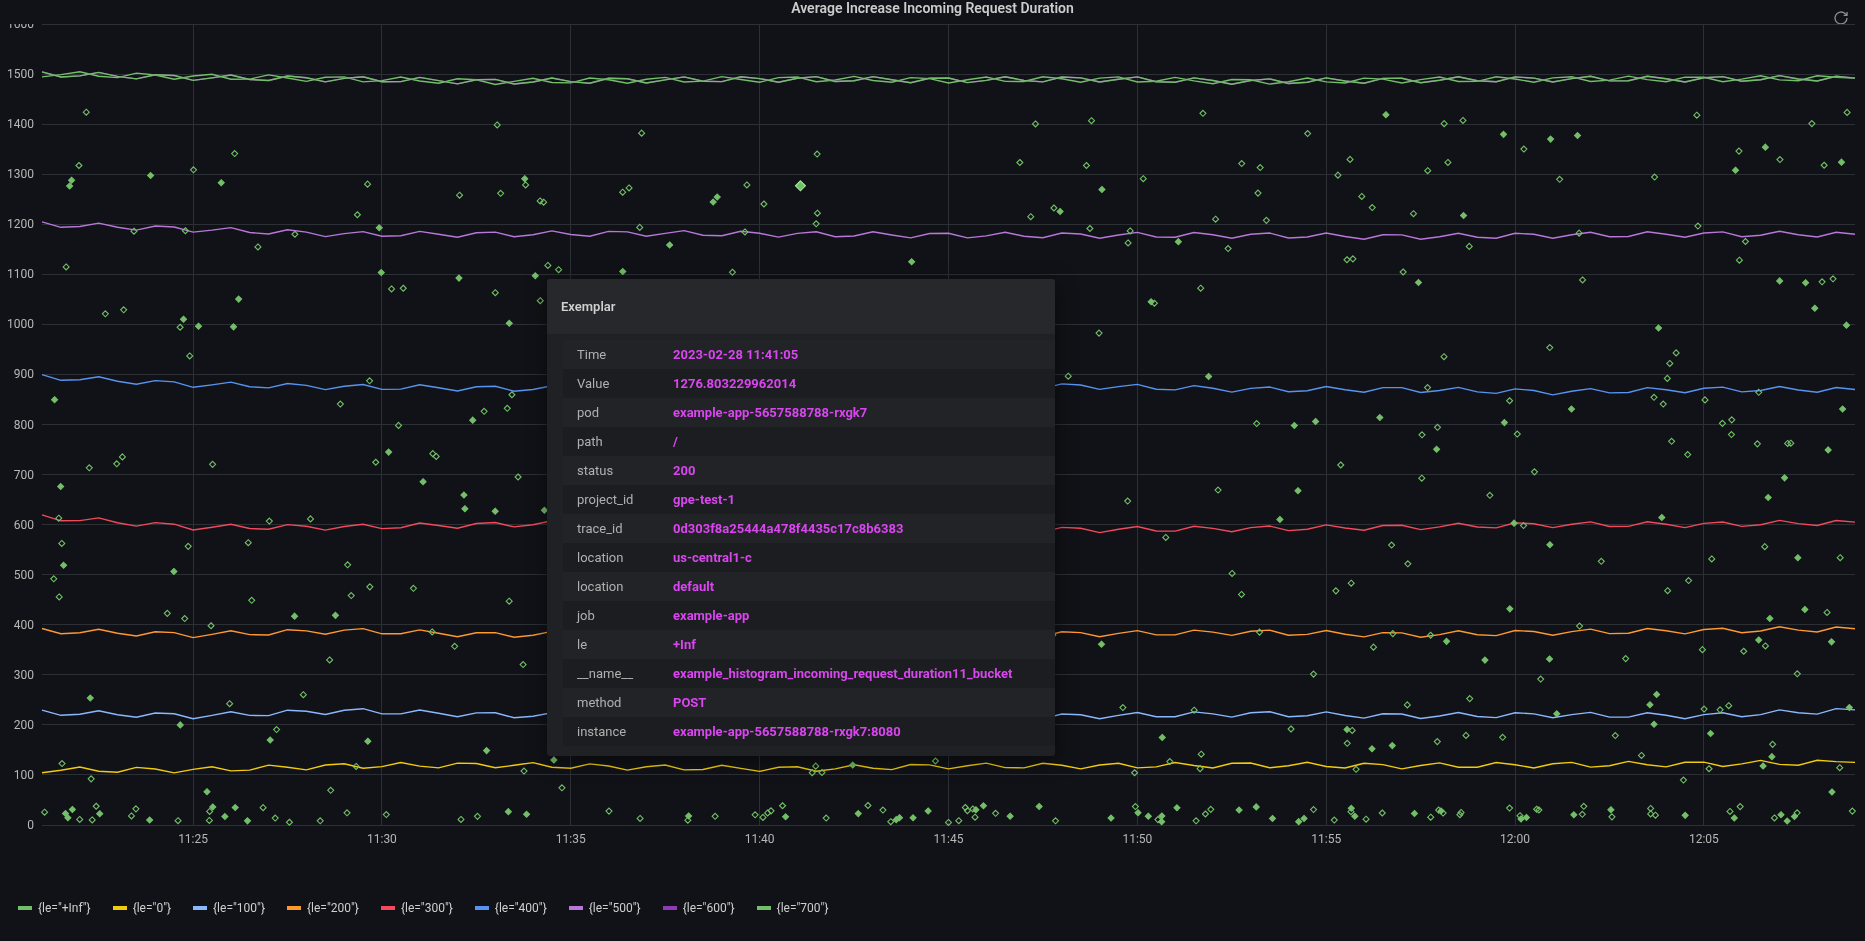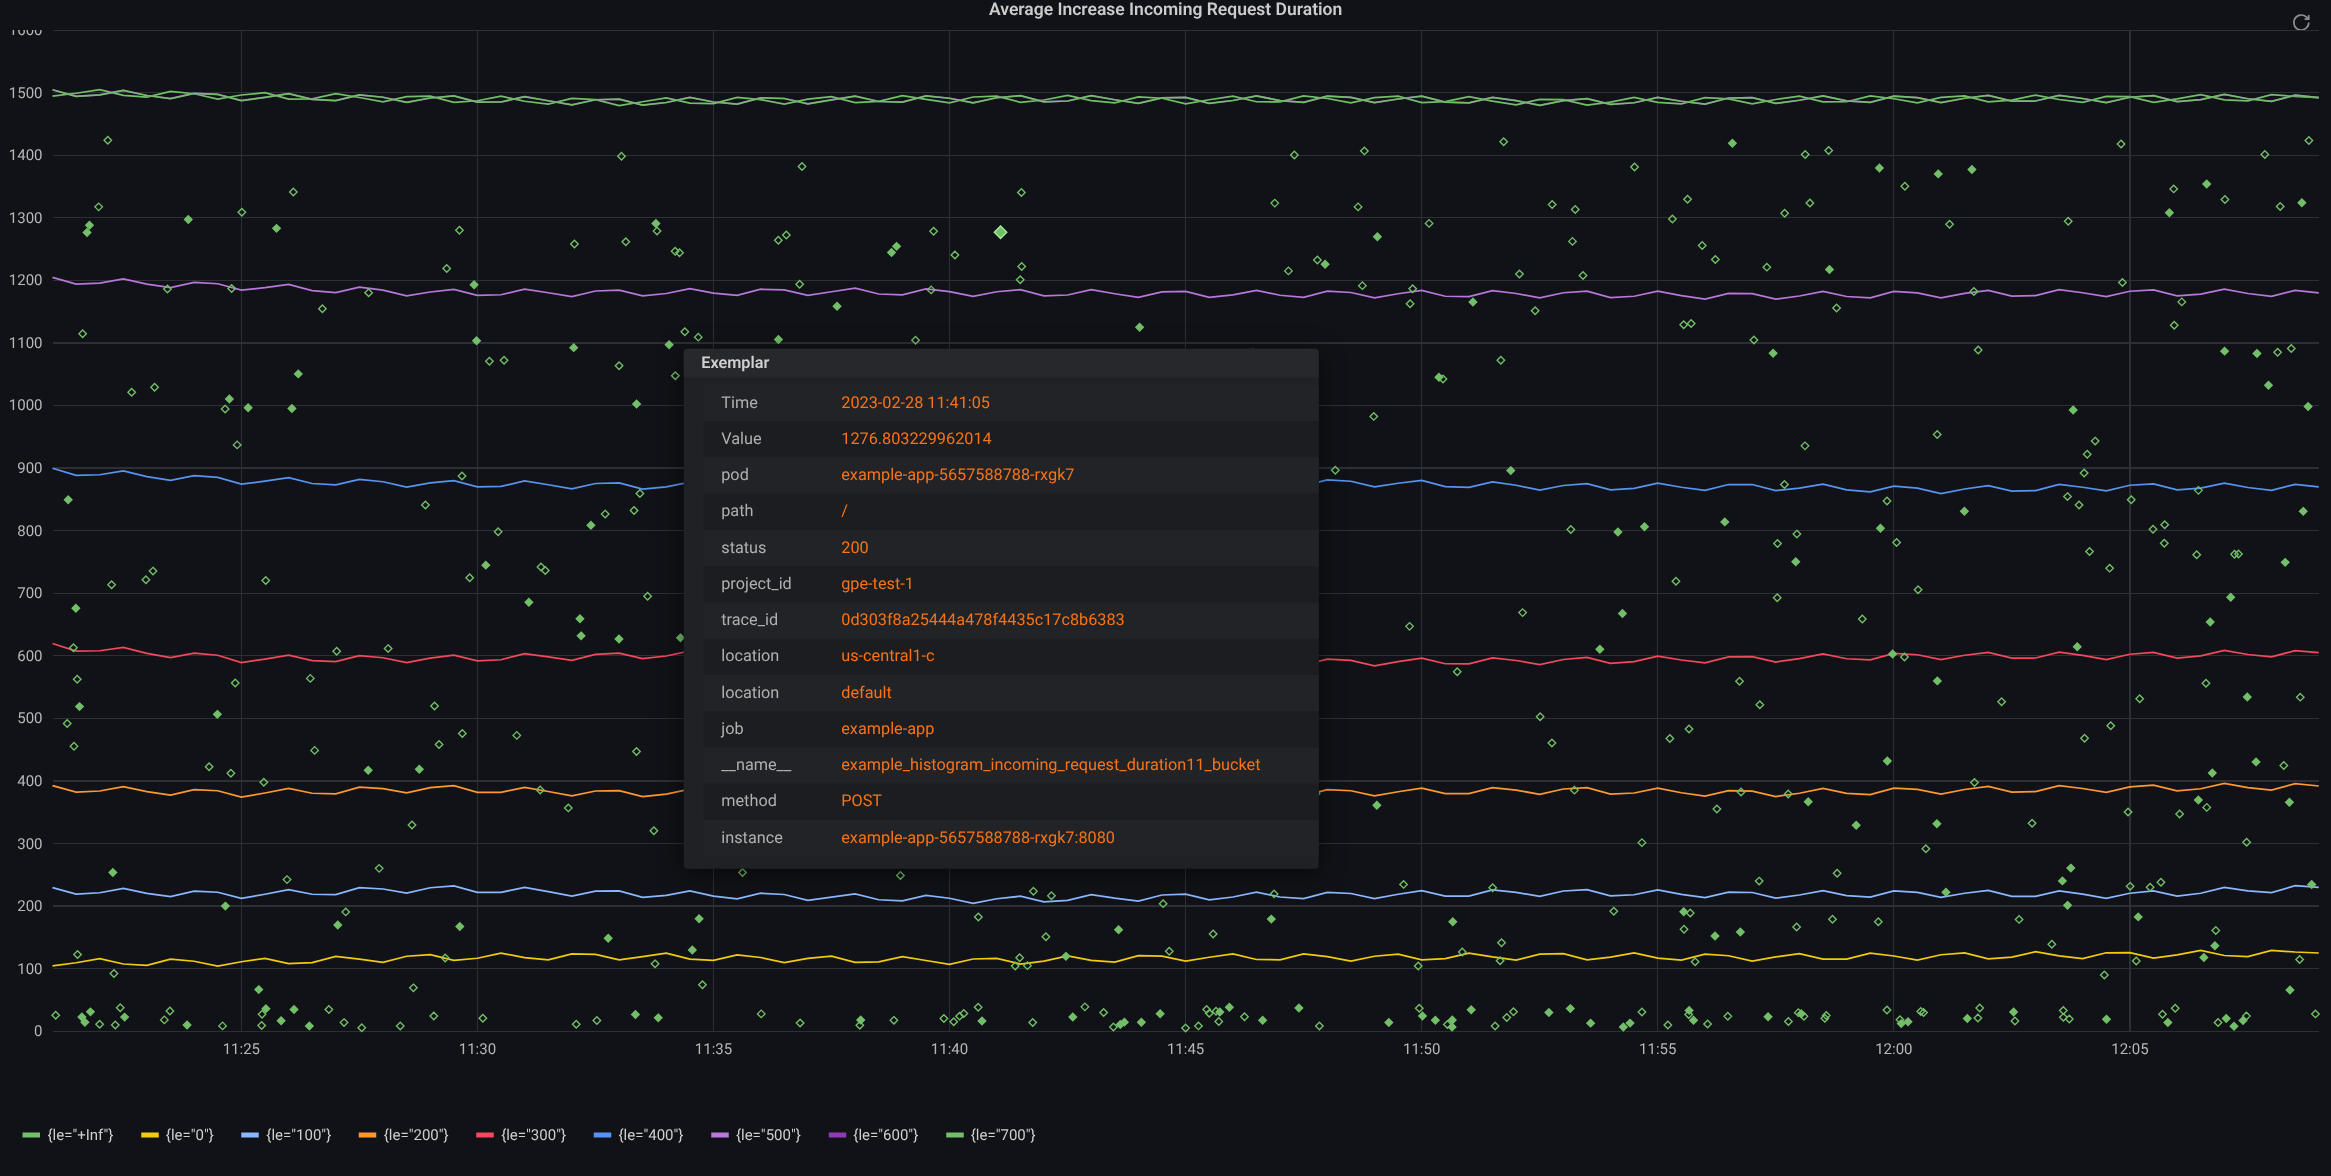--- a/index.html
+++ b/index.html
@@ -73,21 +73,21 @@
     top: 255px;
     left: 547px;
     width: 508px;
     background: #1f2124;
     border-radius: 3px;
     box-shadow: 0 4px 20px rgba(0,0,0,0.5);
     font-size: 13px;
     z-index: 50;
   }
   .tooltip-header {
-    padding: 4px 14px;
+    padding: 20px 14px;
     font-weight: 600;
     color: #d0d0d0;
     background: #26282b;
     border-top-left-radius: 3px;
     border-top-right-radius: 3px;
   }
   .tooltip-body {
     padding: 6px 0 10px 0;
   }
   .tooltip-row {
@@ -97,22 +97,22 @@
   }
   .tooltip-row:nth-child(odd) { background: #212326; }
   .tooltip-row:nth-child(even) { background: #1b1d20; }
   .tooltip-key {
     width: 96px;
     flex: 0 0 96px;
     color: #b0b0b0;
   }
   .tooltip-val {
     flex: 1;
-    color: #f97316;
-    font-weight: 400;
+    color: #d946ef;
+    font-weight: 700;
     word-break: break-all;
   }
 </style>
 </head>
 <body>
 
 <div class="panel">
 
   <div class="panel-title">Average Increase Incoming Request Duration</div>
   <div class="refresh-btn" title="Refresh">
@@ -745,20 +745,24 @@
           </div>
           <div class="tooltip-row">
             <div class="tooltip-key">location</div>
             <div class="tooltip-val">default</div>
           </div>
           <div class="tooltip-row">
             <div class="tooltip-key">job</div>
             <div class="tooltip-val">example-app</div>
           </div>
           <div class="tooltip-row">
+            <div class="tooltip-key">le</div>
+            <div class="tooltip-val">+Inf</div>
+          </div>
+          <div class="tooltip-row">
             <div class="tooltip-key">__name__</div>
             <div class="tooltip-val">example_histogram_incoming_request_duration11_bucket</div>
           </div>
           <div class="tooltip-row">
             <div class="tooltip-key">method</div>
             <div class="tooltip-val">POST</div>
           </div>
           <div class="tooltip-row">
             <div class="tooltip-key">instance</div>
             <div class="tooltip-val">example-app-5657588788-rxgk7:8080</div>

